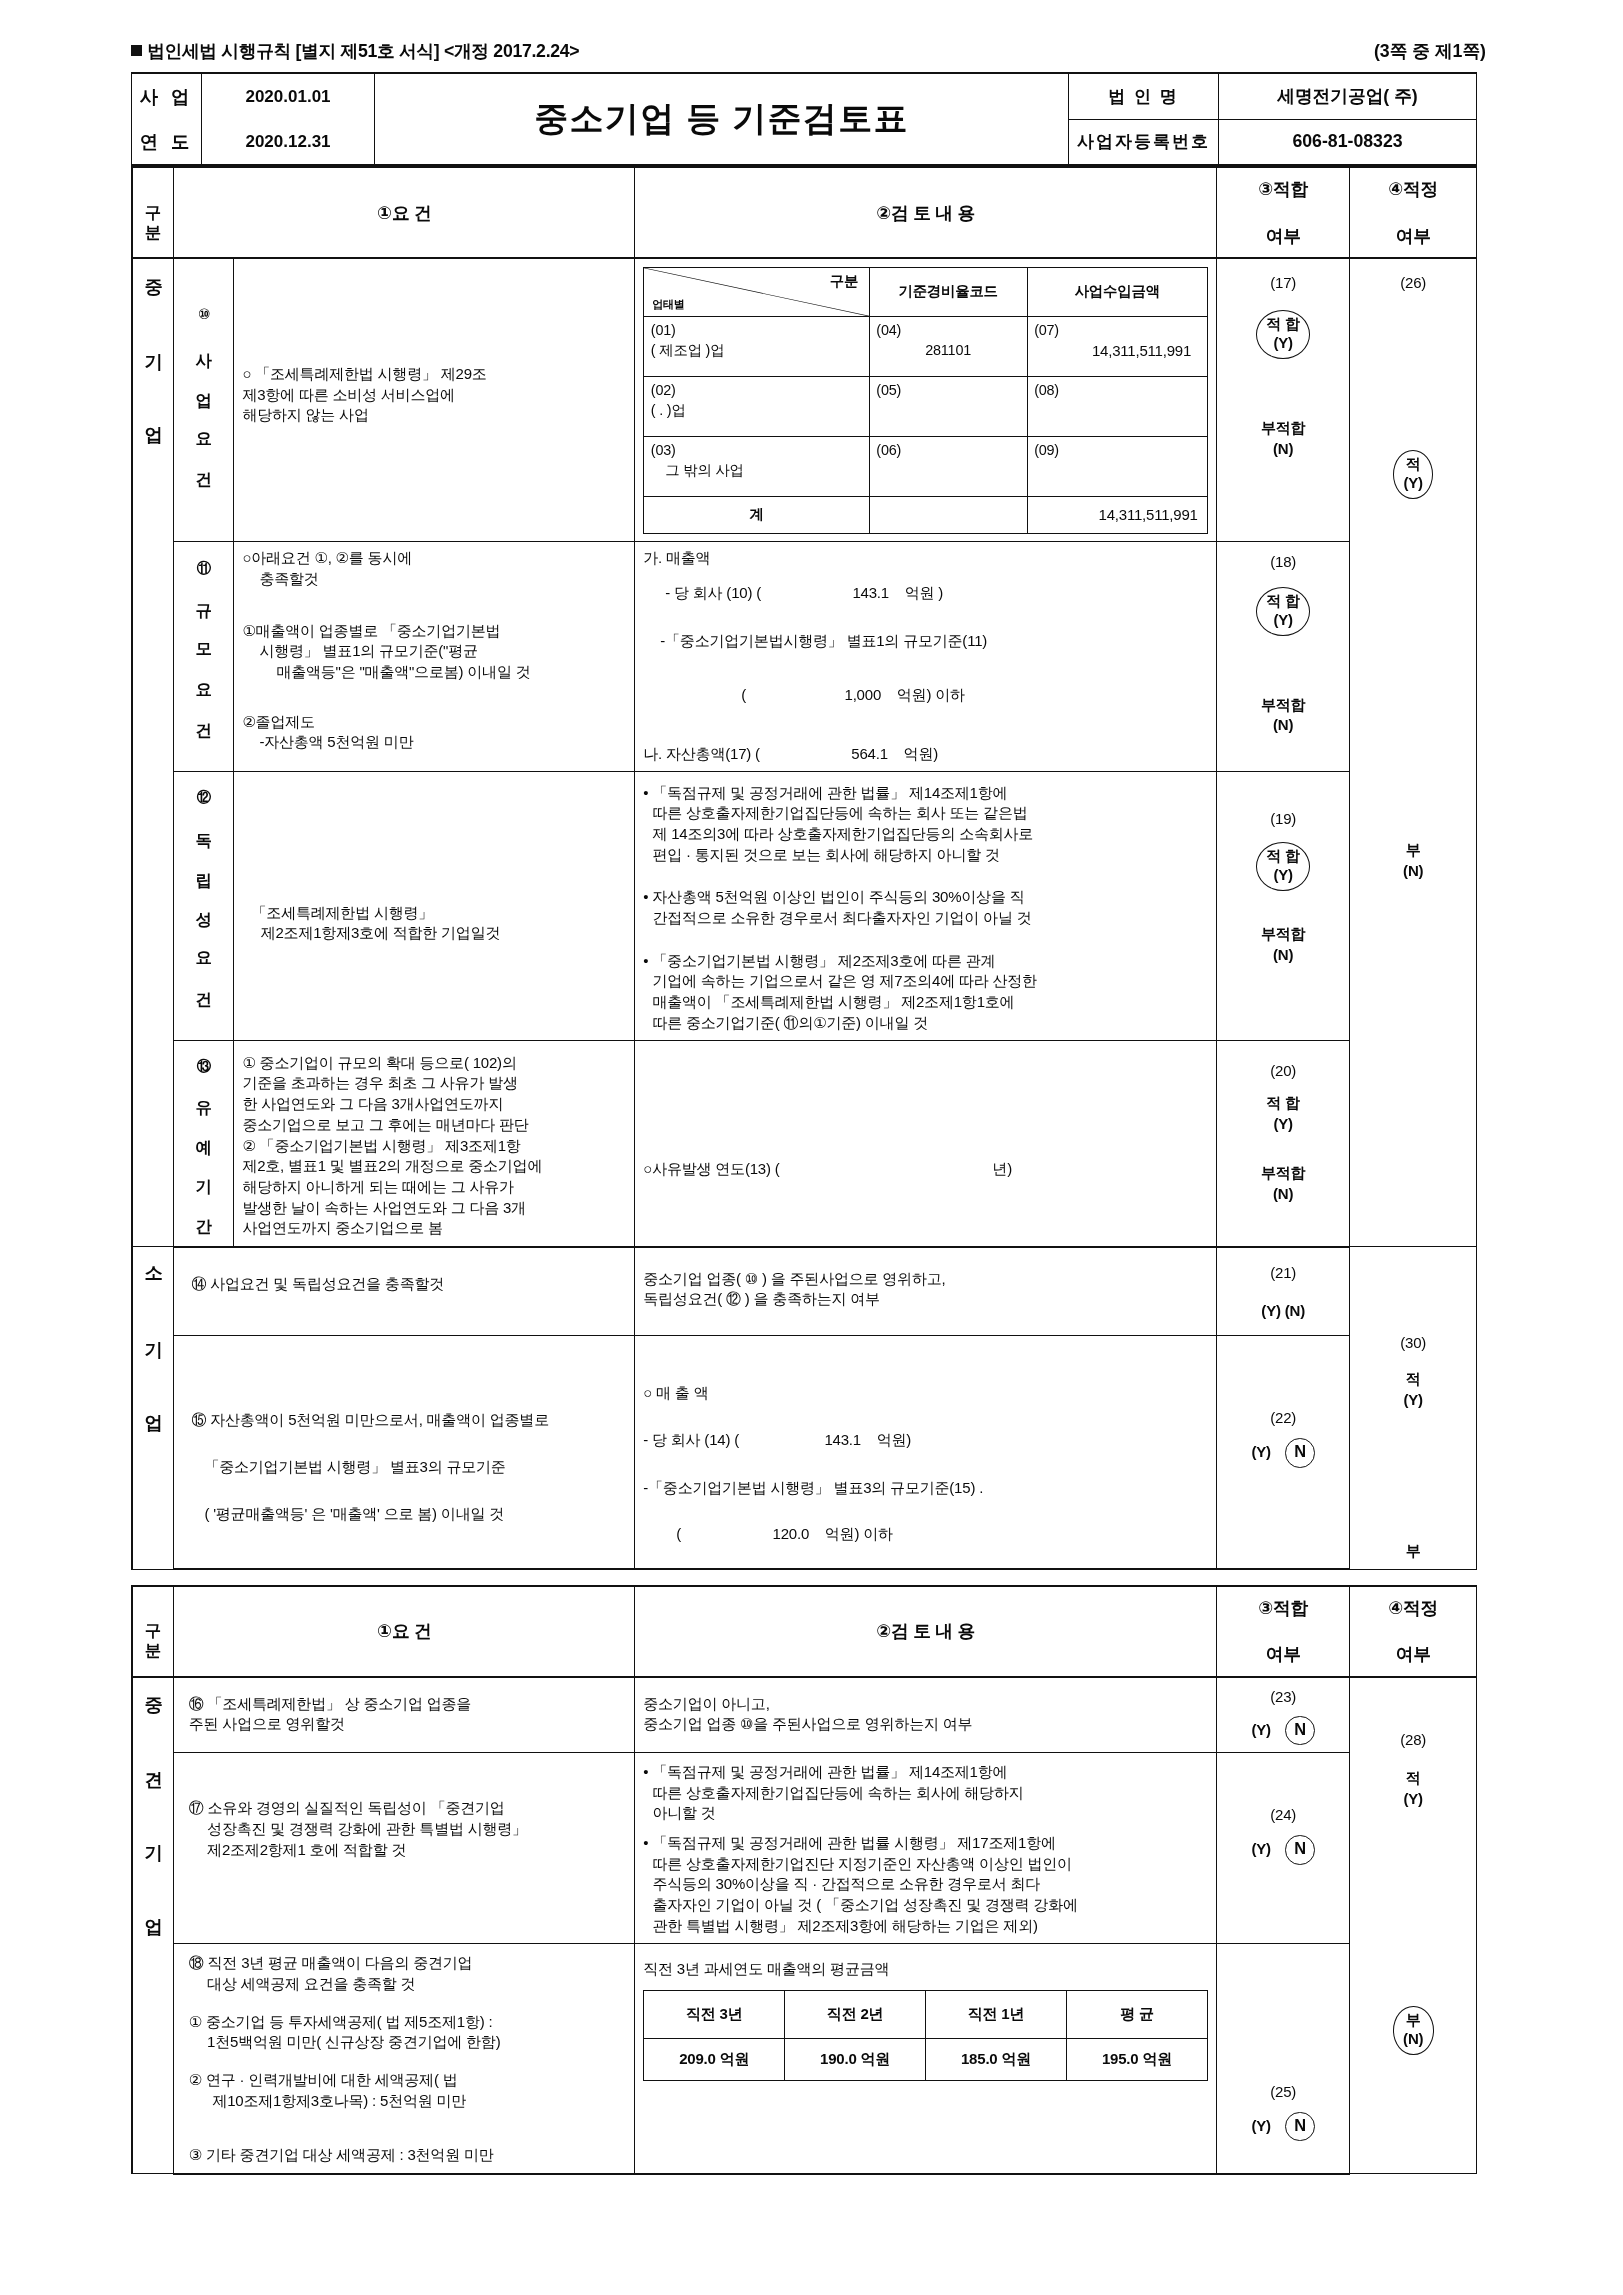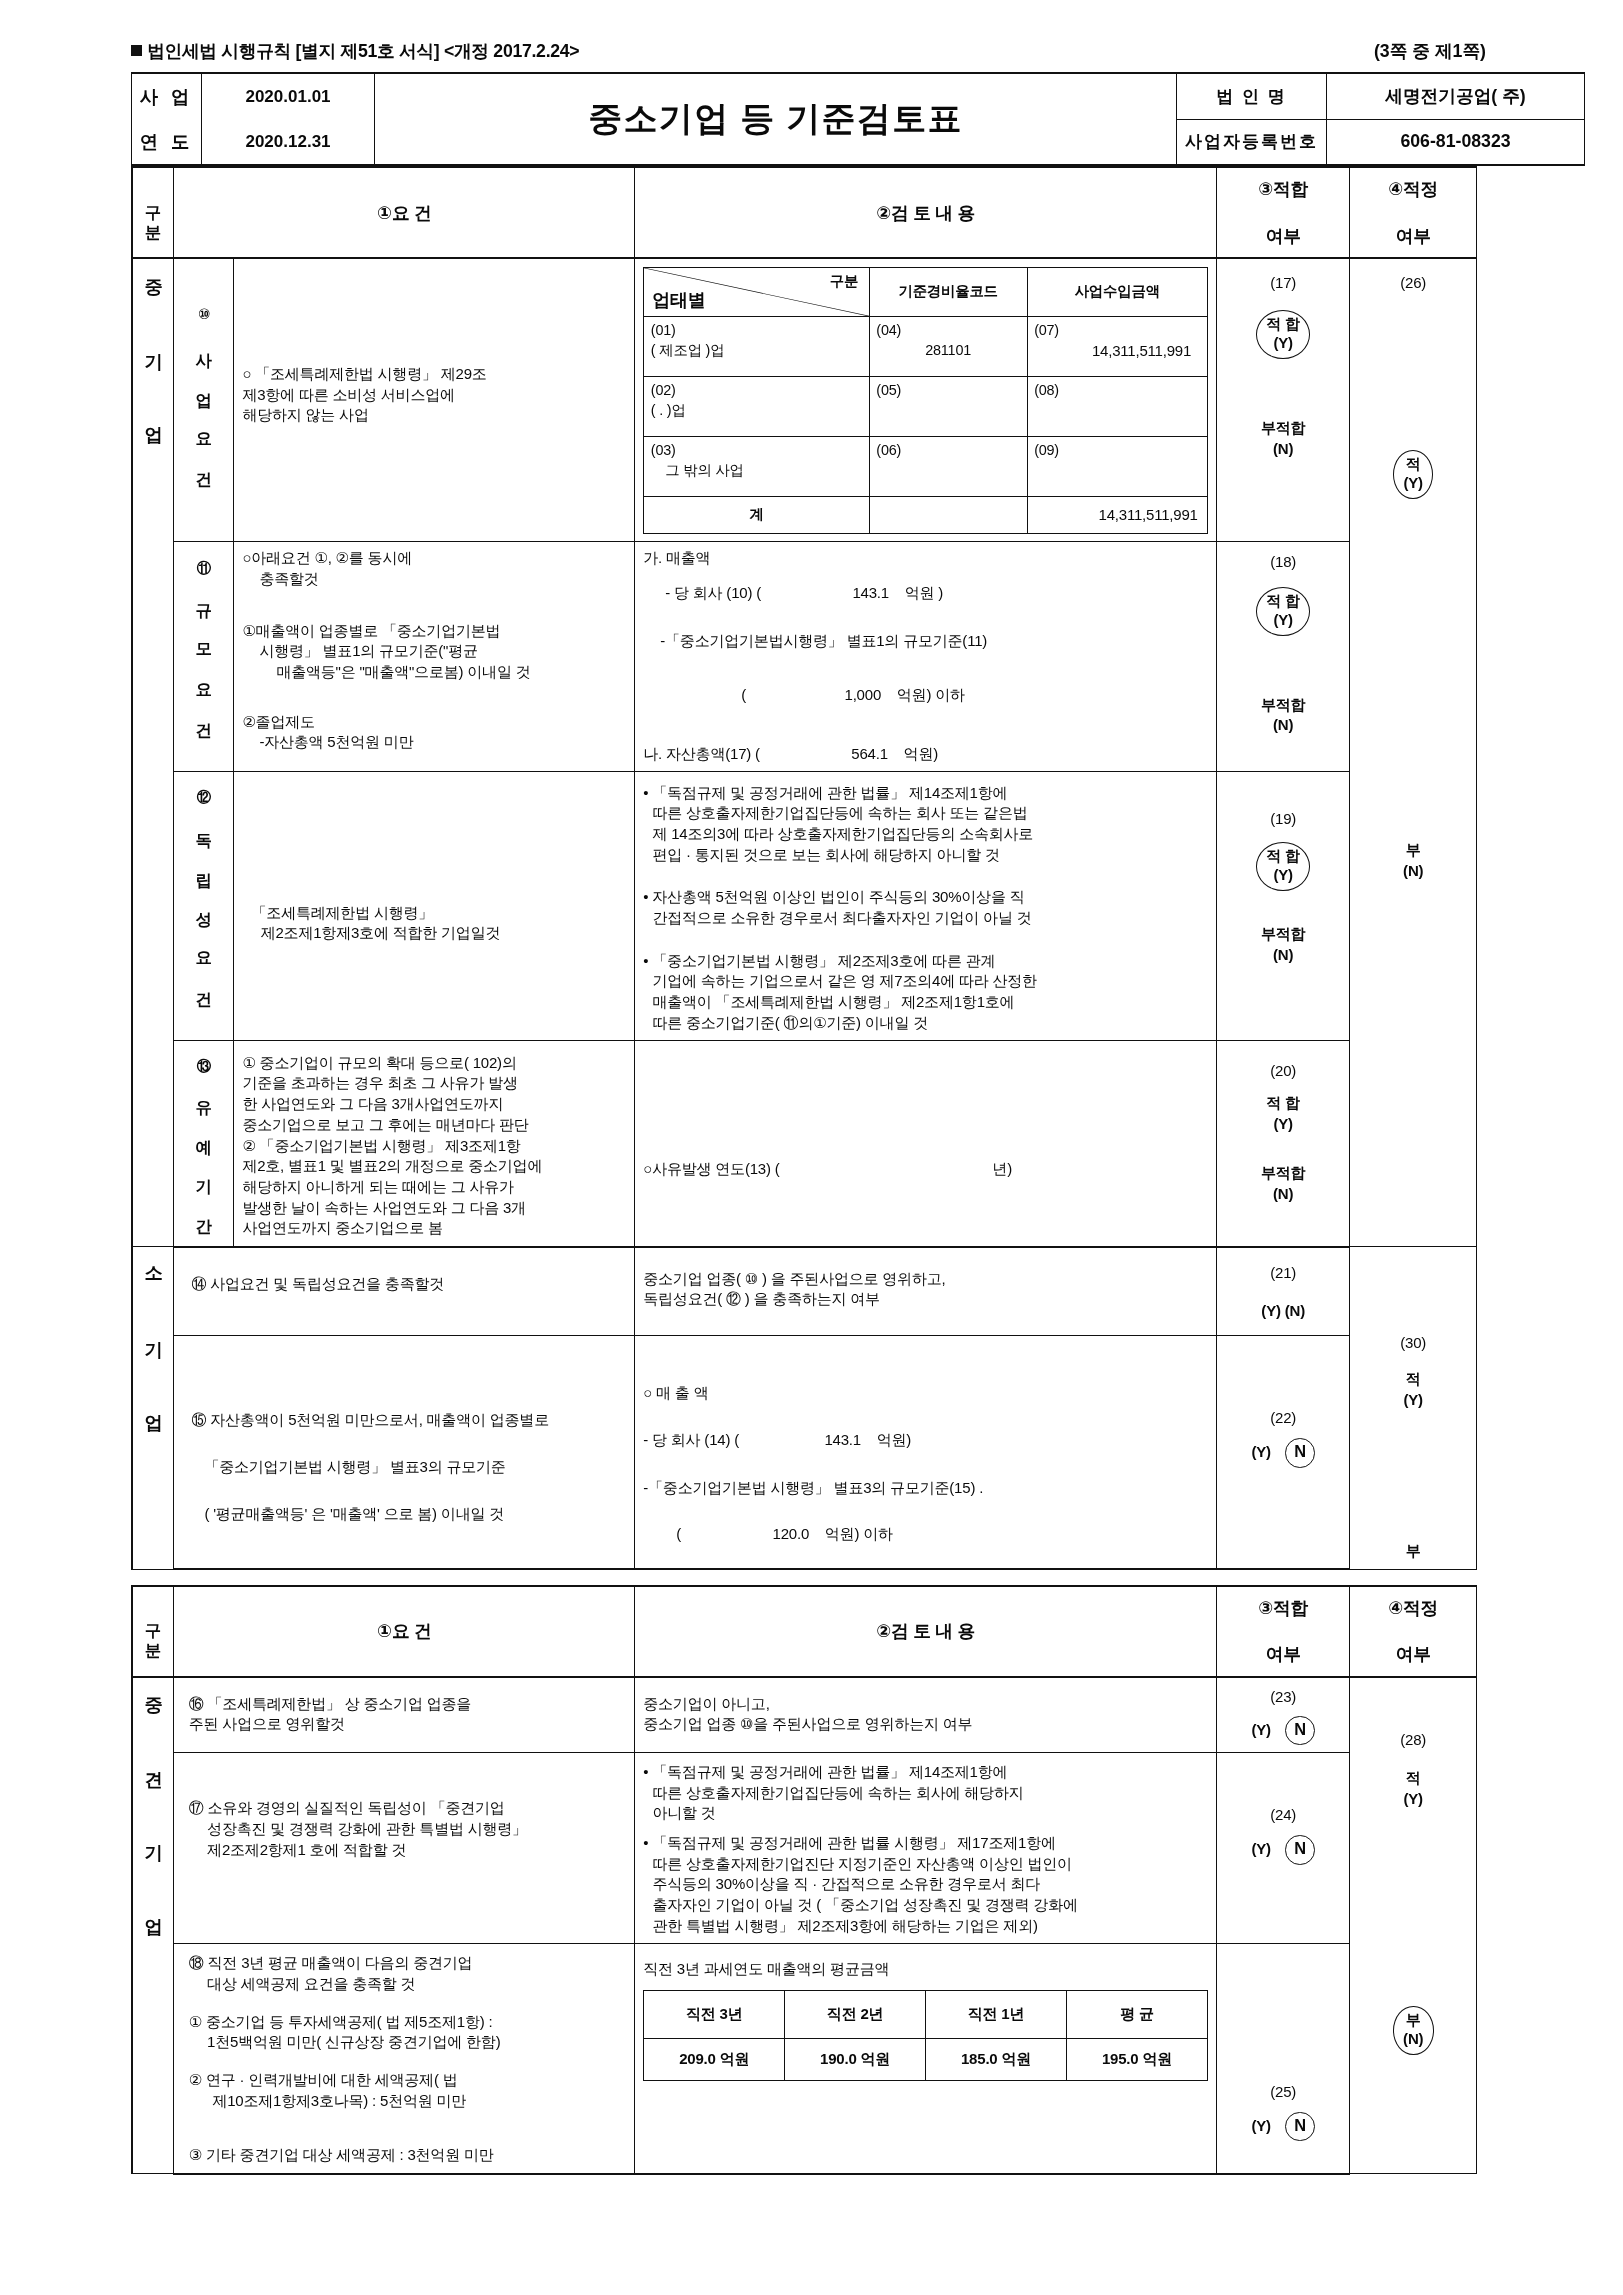--- a/index.html
+++ b/index.html
@@ -18,21 +18,21 @@
 
   
   .topline{display:flex;align-items:flex-start;justify-content:space-between;}
   .formcode{font-size:17.7px;font-weight:bold;letter-spacing:-0.3px;}
   .formcode .sq{display:inline-block;width:11px;height:11px;background:#111;margin-right:5.2px;vertical-align:0.7px;}
   .pageno{font-size:17.7px;font-weight:bold;padding-right:39px;}
   .notice{font-size:17px;font-weight:bold;margin-top:10.5px;letter-spacing:-0.3px;}
 
   
   table{border-collapse:collapse;}
-  .titleblk{width:1454px;margin-top:9.2px;border-top:2.6px solid #111;border-bottom:2px solid #111;table-layout:fixed;}
+  .titleblk{width:1346px;margin-top:9.2px;border-top:2.6px solid #111;border-bottom:2px solid #111;table-layout:fixed;}
   .titleblk td{border:1px solid #111;vertical-align:middle;}
   .tb-lbl{width:69px;text-align:center;font-size:18.3px;font-weight:bold;letter-spacing:3.9px;padding:0;}
   .tb-val{width:170px;text-align:center;font-size:17px;font-weight:bold;height:43px;}
   .tb-title{font-size:34px;font-weight:bold;text-align:center;letter-spacing:1.3px;}
   .tb-k{width:147px;text-align:center;font-size:17px;font-weight:bold;letter-spacing:2px;}
   .tb-v{width:255px;text-align:center;font-size:17.7px;font-weight:bold;}
   .noborder-b{border-bottom:none !important;}
   .noborder-t{border-top:none !important;}
 
   
@@ -87,21 +87,21 @@
   .spacer-lg{height:59px;}
   .spacer-md{height:33px;}
 
   
   .biz{width:100%;table-layout:fixed;border:1.3px solid #111;margin-top:1.3px;}
   .biz td{border:1px solid #111;font-size:14.4px;padding:3.9px 6.6px;vertical-align:top;}
   .biz .bh{text-align:center;font-weight:bold;vertical-align:middle;padding:6.6px 2.6px;}
   .diag{position:relative;height:48px;padding:0 !important;}
   .diag svg{position:absolute;inset:0;width:100%;height:100%;}
   .diag .tr{position:absolute;right:10.5px;top:3.9px;font-size:14.4px;font-weight:bold;}
-  .diag .bl{position:absolute;left:7.9px;bottom:3.9px;font-size:18px;font-weight:bold;}
+  .diag .bl{position:absolute;left:7.9px;bottom:3.9px;font-size:11px;font-weight:bold;}
   .biz .amt{text-align:right;padding-right:9.2px;font-size:15px;}
   .biz .tall{height:60px;}
 
   
   .yrs{width:100%;table-layout:fixed;border:1.3px solid #111;margin-top:10.5px;}
   .yrs td{border:1px solid #111;text-align:center;font-size:15px;font-weight:bold;padding:10.5px 2.6px;}
   .yrs .yh{padding:13px 2.6px;}
   .indent1{padding-left:17px;display:block;}
   .indent2{padding-left:34px;display:block;}
 </style>

